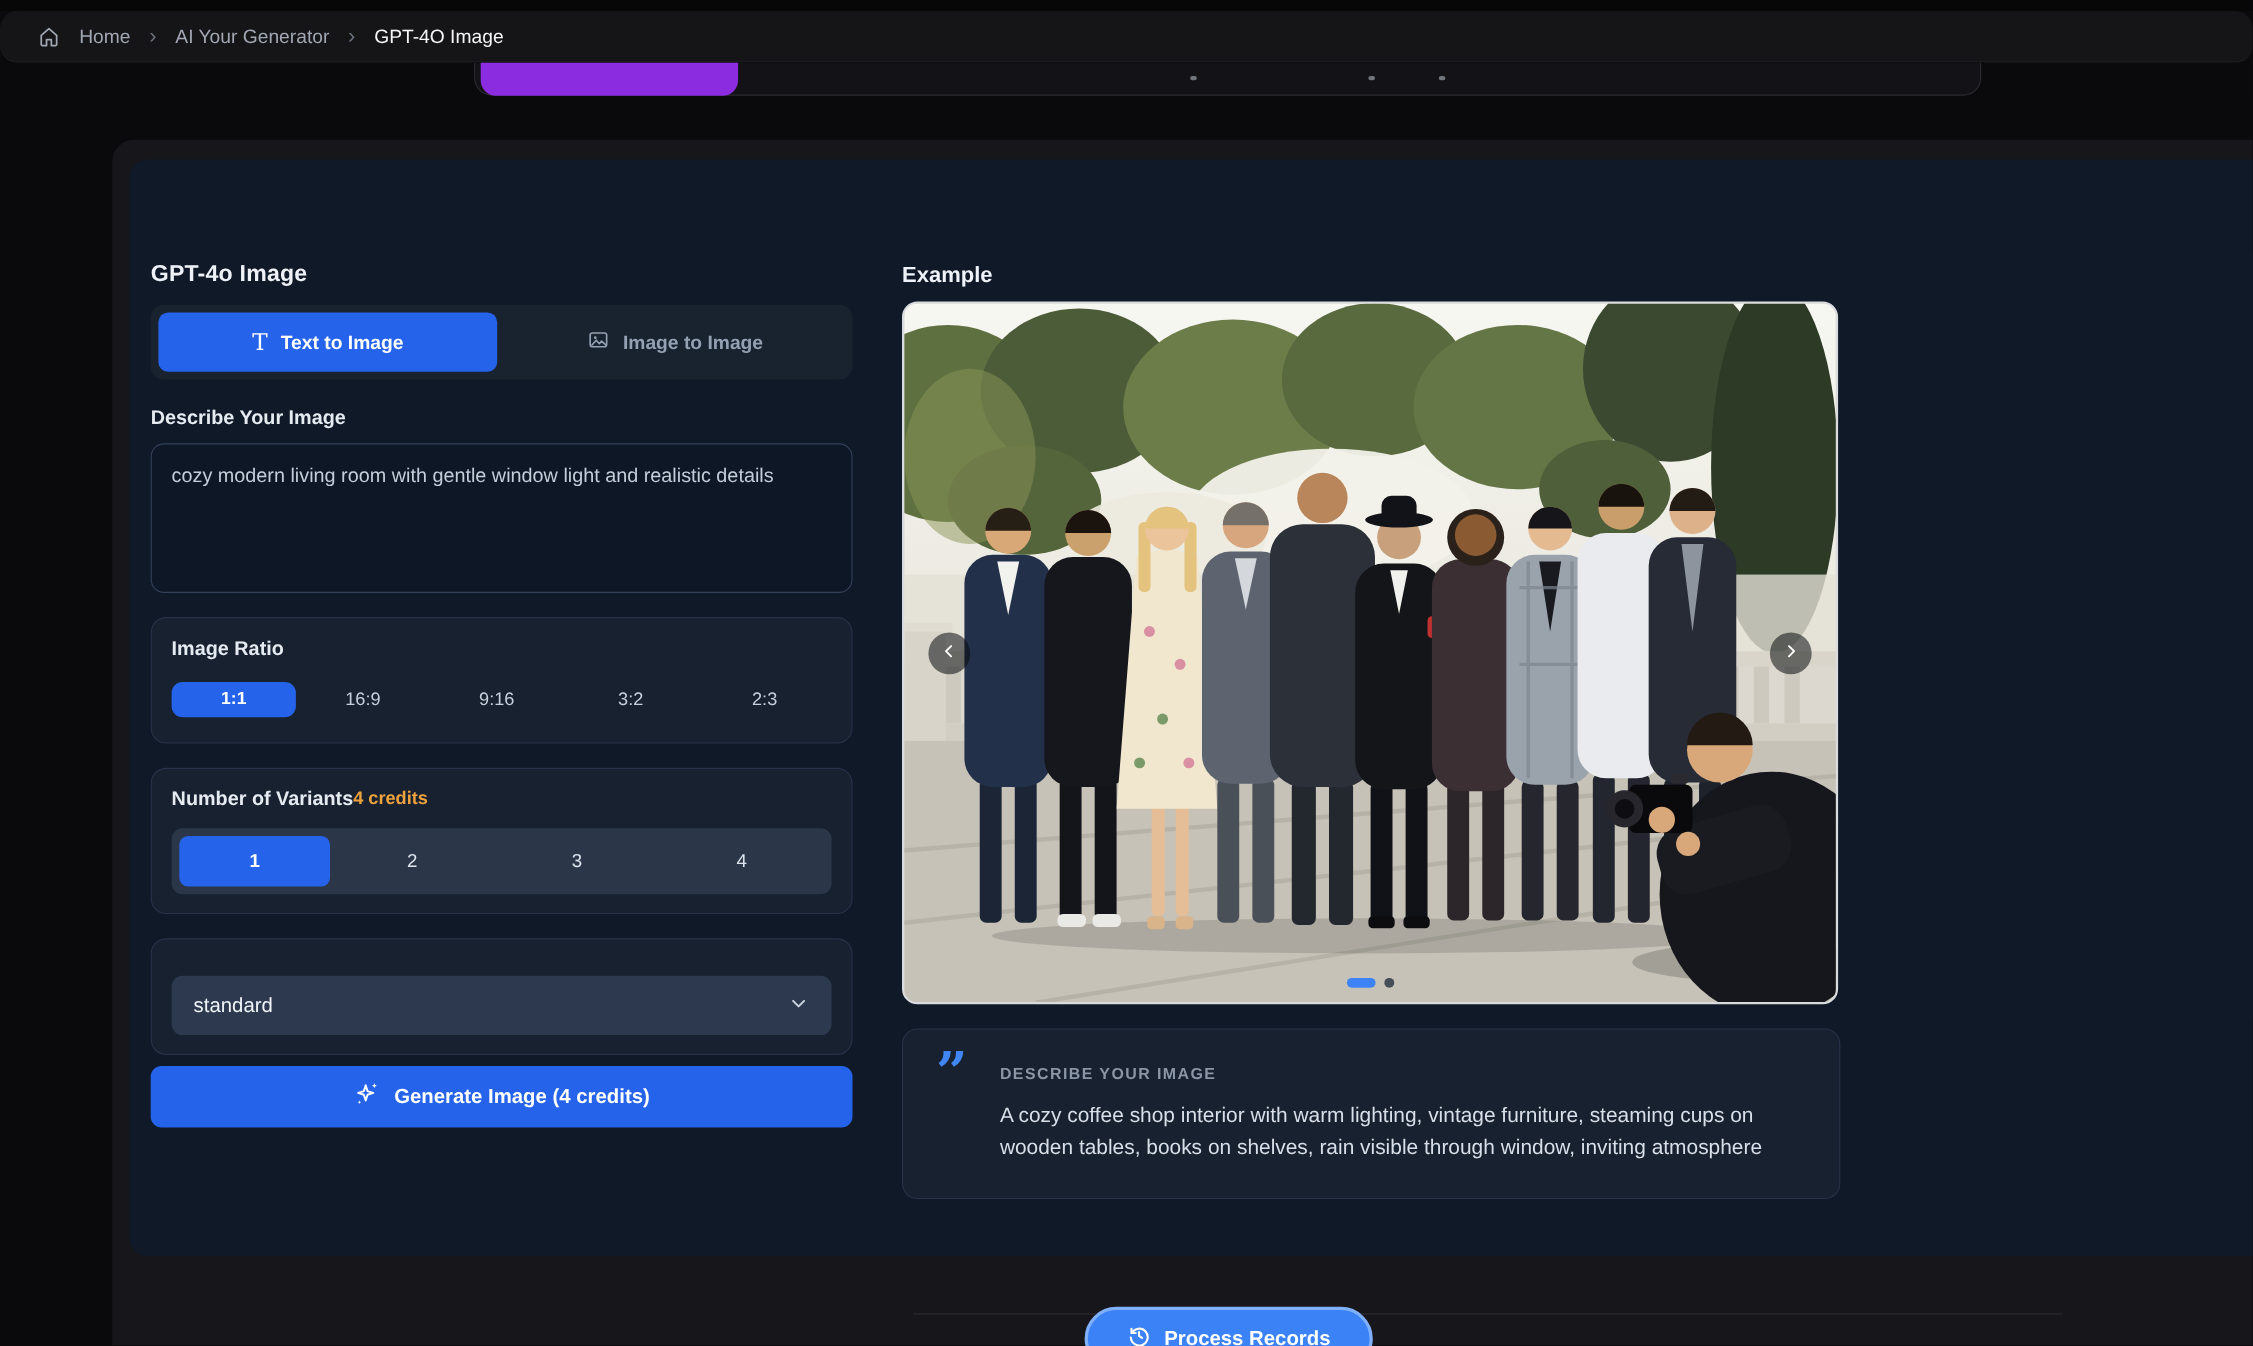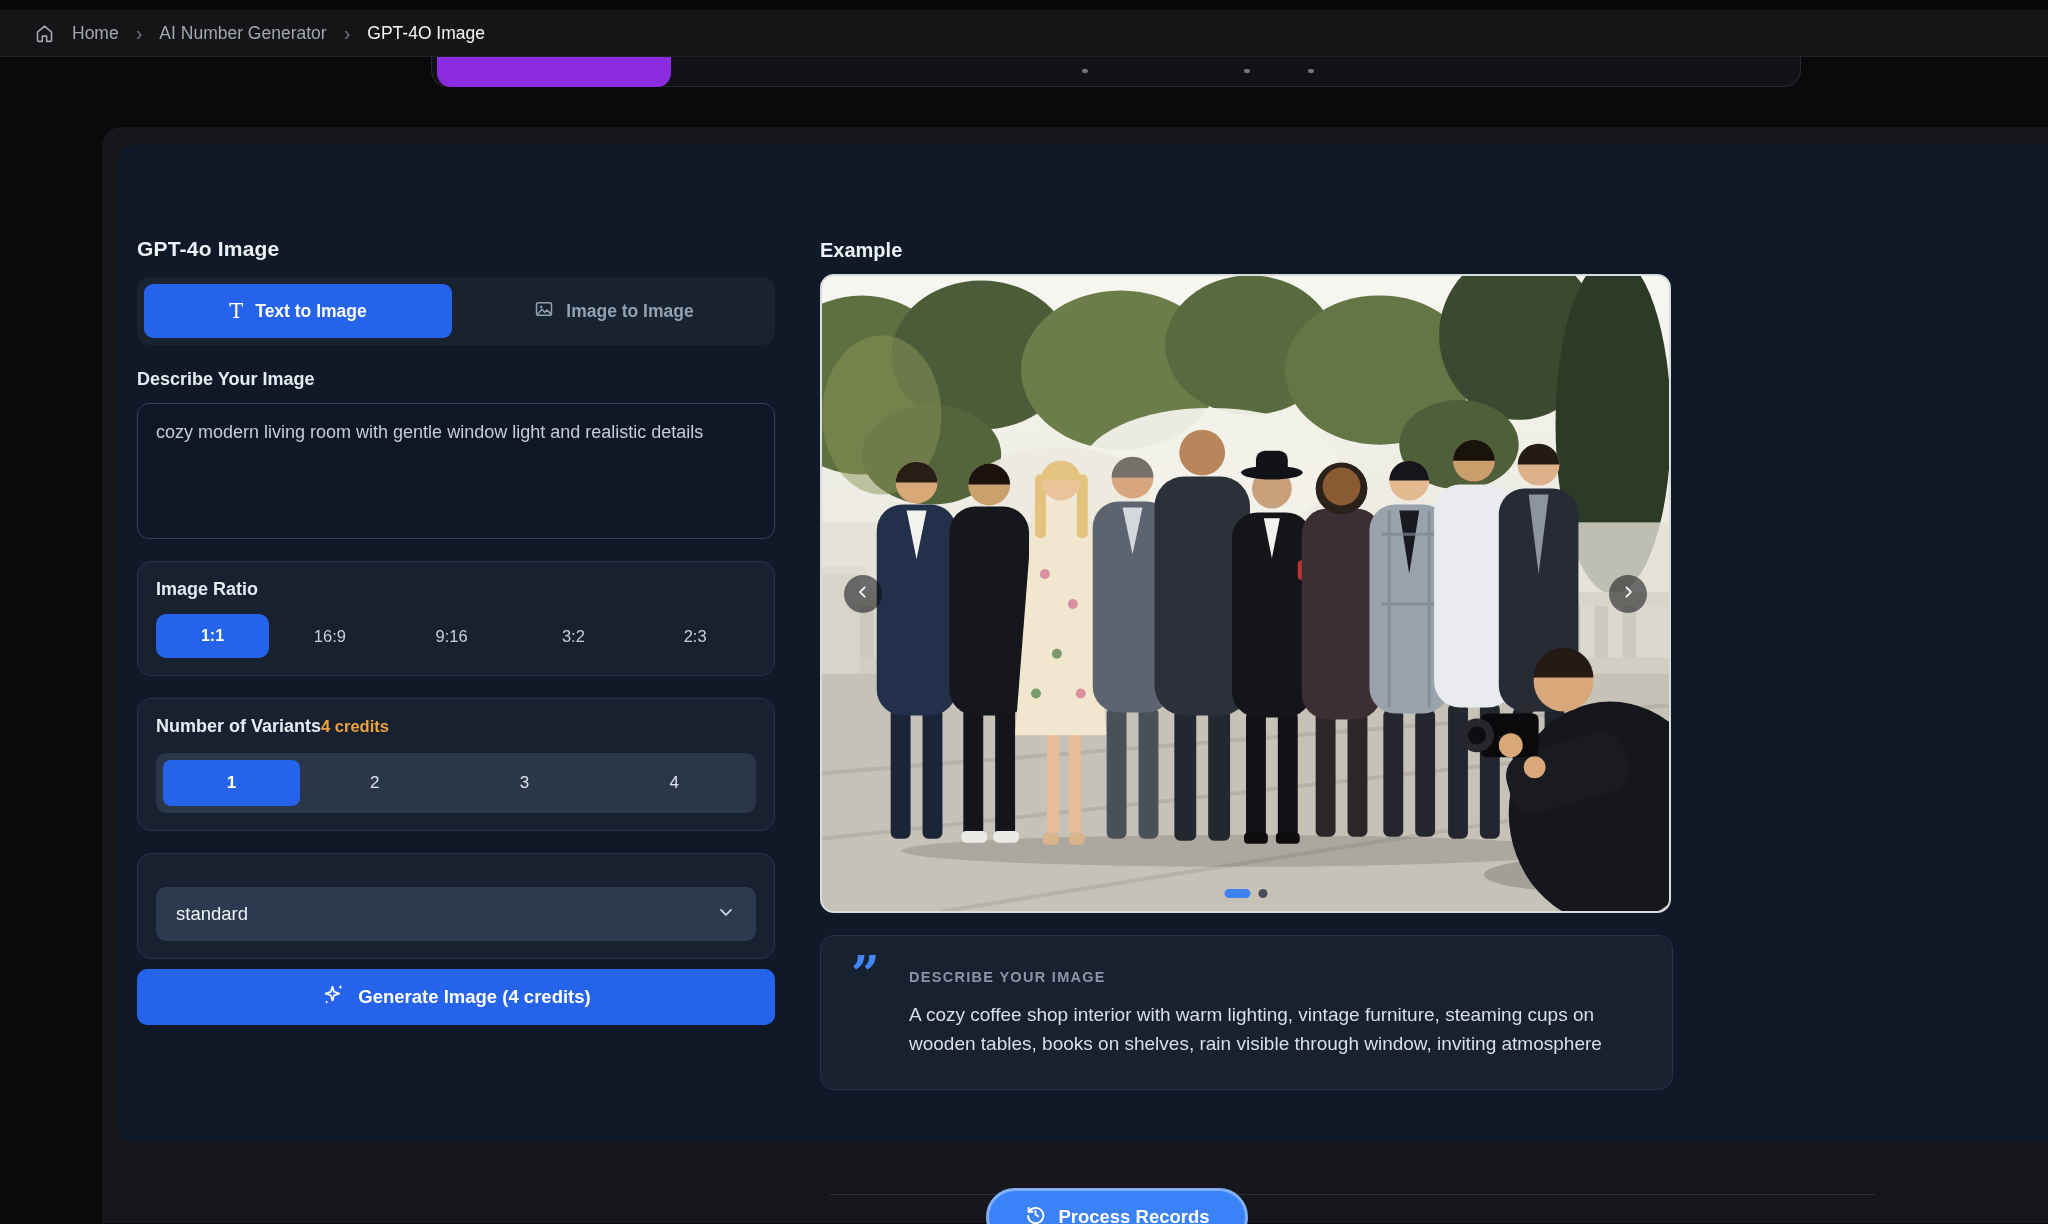--- a/index.html
+++ b/index.html
@@ -5,21 +5,21 @@
   * { margin:0; padding:0; box-sizing:border-box; }
   html,body { background:#0a0a0c; }
   body { width:2048px; height:1224px; overflow:hidden;
          font-family:"Liberation Sans", sans-serif; color:#e8edf4; }
   .viewport { position:relative; width:2048px; height:1224px; overflow:hidden; }
 
   
   .topstrip { height:10px; background:#070708; }
   .topbar { height:47px; background:#151517; border-bottom:1px solid #232327;
             display:flex; align-items:center; gap:17px; padding-left:34px;
-            font-size:17.5px; color:#a1a7b3; }
+            font-size:17.5px; color:#a1a7b3;border-radius:16px; }
   .topbar svg { display:block; }
   .crumb-link { color:#a1a7b3; cursor:pointer; }
   .crumb-sep { color:#6e7380; font-size:20px; line-height:1; }
   .crumb-current { color:#f5f6f8; font-weight:500; }
 
   
   .banner-zone { position:relative; height:31px; overflow:hidden; background:#0a0a0c; }
   .banner-card { position:absolute; left:431px; top:-4px; width:1370px; height:34px;
                  background:#131317; border:1px solid #2a2a30; border-radius:0 0 16px 16px; }
   .banner-btn { position:absolute; left:437px; top:-16px; width:234px; height:46px;
@@ -43,21 +43,21 @@
   .tab.active { background:#2563eb; color:#ffffff; }
   .t-glyph { font-family:"DejaVu Serif", serif; font-size:21px; font-weight:500; line-height:1; }
   .field-label { font-size:18px; font-weight:600; color:#e6ebf2; margin:24px 0 13px; }
   .prompt { width:100%; height:136px; background:#0e1726; border:1.5px solid #33415a;
             border-radius:12px; padding:15px 18px; color:#c3ceda; font-size:18px;
             line-height:1.5; font-family:inherit; resize:none; outline:none; display:block; }
 
   .box { margin-top:22px; background:#18212f; border:1px solid #27334a; border-radius:14px; padding:17px 18px; }
   .box-label { font-size:18px; font-weight:600; color:#e6ebf2; }
   .ratio-row { display:flex; align-items:center; margin-top:14px; height:44px; }
-  .ratio-active { width:113px; height:44px; background:#2563eb; border-radius:10px; color:#fff;
+  .ratio-active { width:113px; height:32px; background:#2563eb; border-radius:10px; color:#fff;
                   font-weight:700; font-size:16px; display:flex; align-items:center; justify-content:center; cursor:pointer; }
   .ratio-opt { flex:1; text-align:center; color:#c6d0dd; font-size:16.5px; font-weight:500; cursor:pointer; }
 
   .variants-head { display:flex; justify-content:flex-start; align-items:center; }
   .credits { color:#eda23d; font-size:16.5px; font-weight:700; }
   .seg { margin-top:16px; background:#2b3748; border-radius:10px; padding:7px; display:flex; height:60px; }
   .seg-active { width:137px; background:#2563eb; border-radius:8px; color:#fff; font-weight:700;
                 font-size:17px; display:flex; align-items:center; justify-content:center; cursor:pointer; }
   .seg-opt { flex:1; display:flex; align-items:center; justify-content:center; color:#dde4ee;
              font-size:17px; cursor:pointer; }
@@ -106,21 +106,21 @@
   <div class="topstrip"></div>
 
   <header class="topbar">
     <span>
       <svg width="21" height="21" viewBox="0 0 24 24" fill="none" stroke="#a1a7b3" stroke-width="1.8" stroke-linecap="round" stroke-linejoin="round">
         <path d="M4 10.5 12 3.5l8 7V20a1 1 0 0 1-1 1h-4.5v-6h-5v6H5a1 1 0 0 1-1-1z"></path>
       </svg>
     </span>
     <span class="crumb-link">Home</span>
     <span class="crumb-sep">›</span>
-    <span class="crumb-link">AI Number Generator</span>
+    <span class="crumb-link">AI Your Generator</span>
     <span class="crumb-sep">›</span>
     <span class="crumb-current">GPT-4O Image</span>
   </header>
 
   <div class="banner-zone">
     <div class="banner-card"></div>
     <div class="banner-btn"></div>
     <span class="desc-mark" style="left:1082px"></span>
     <span class="desc-mark" style="left:1244px"></span>
     <span class="desc-mark" style="left:1308px"></span>

